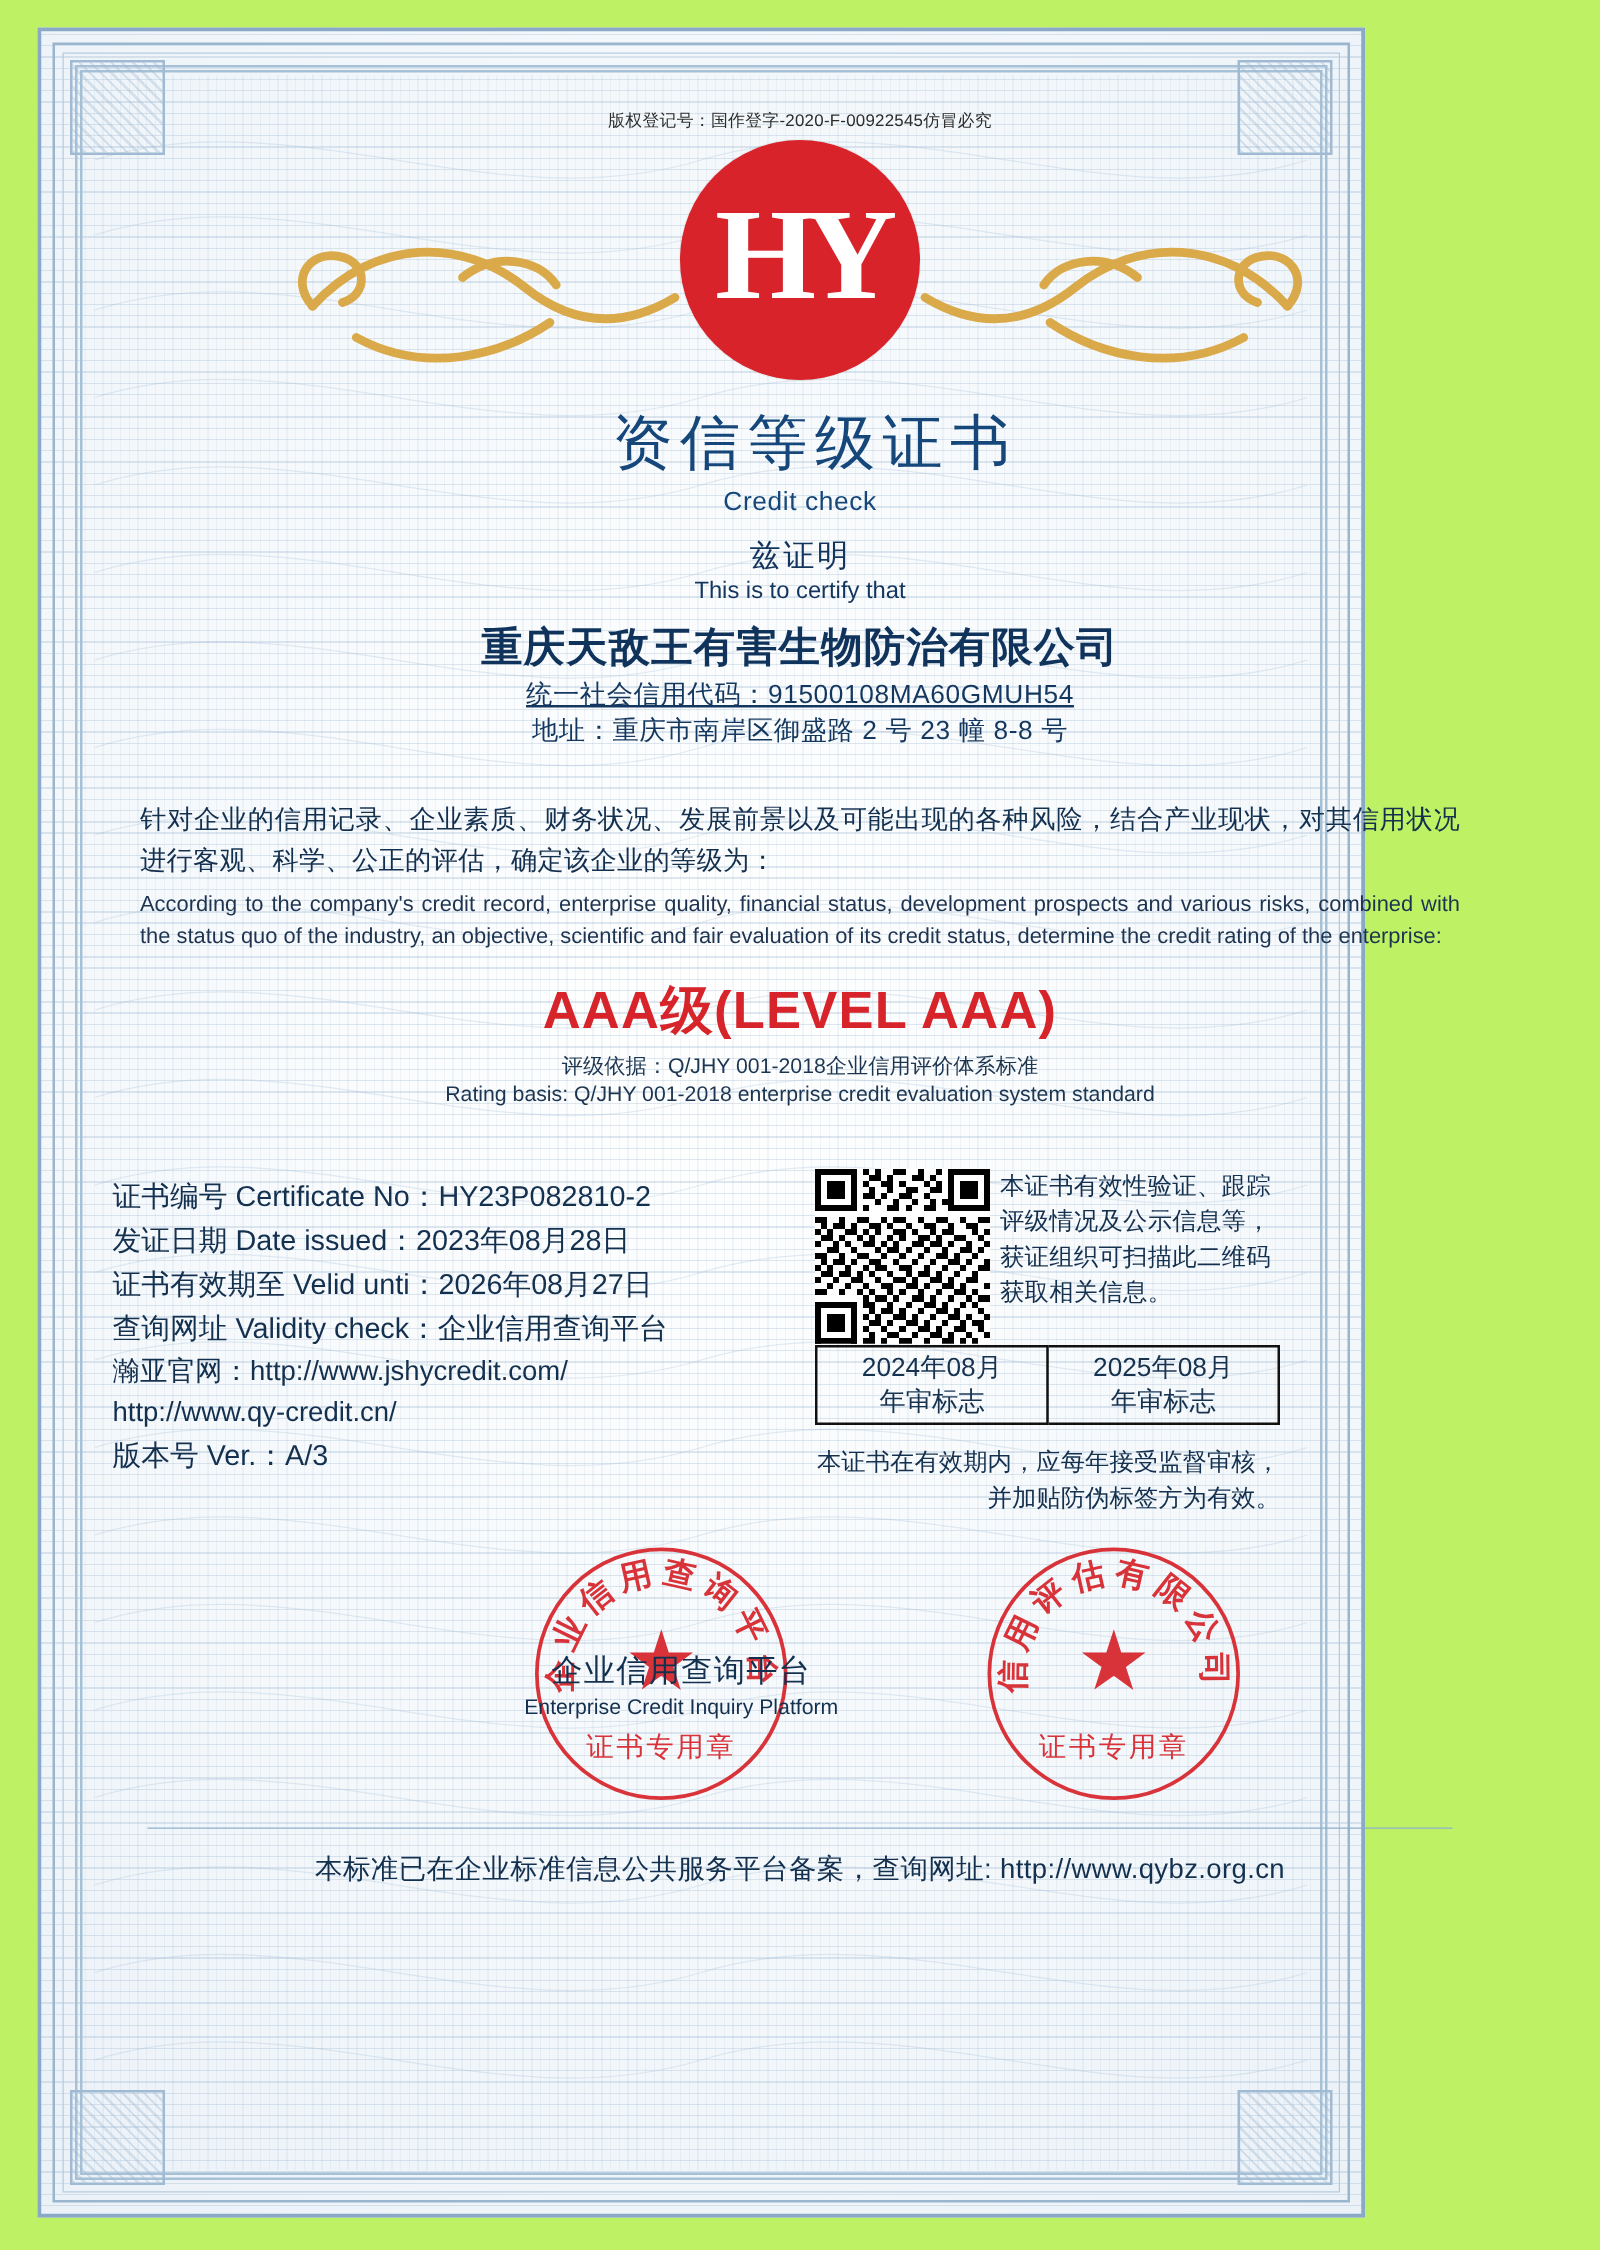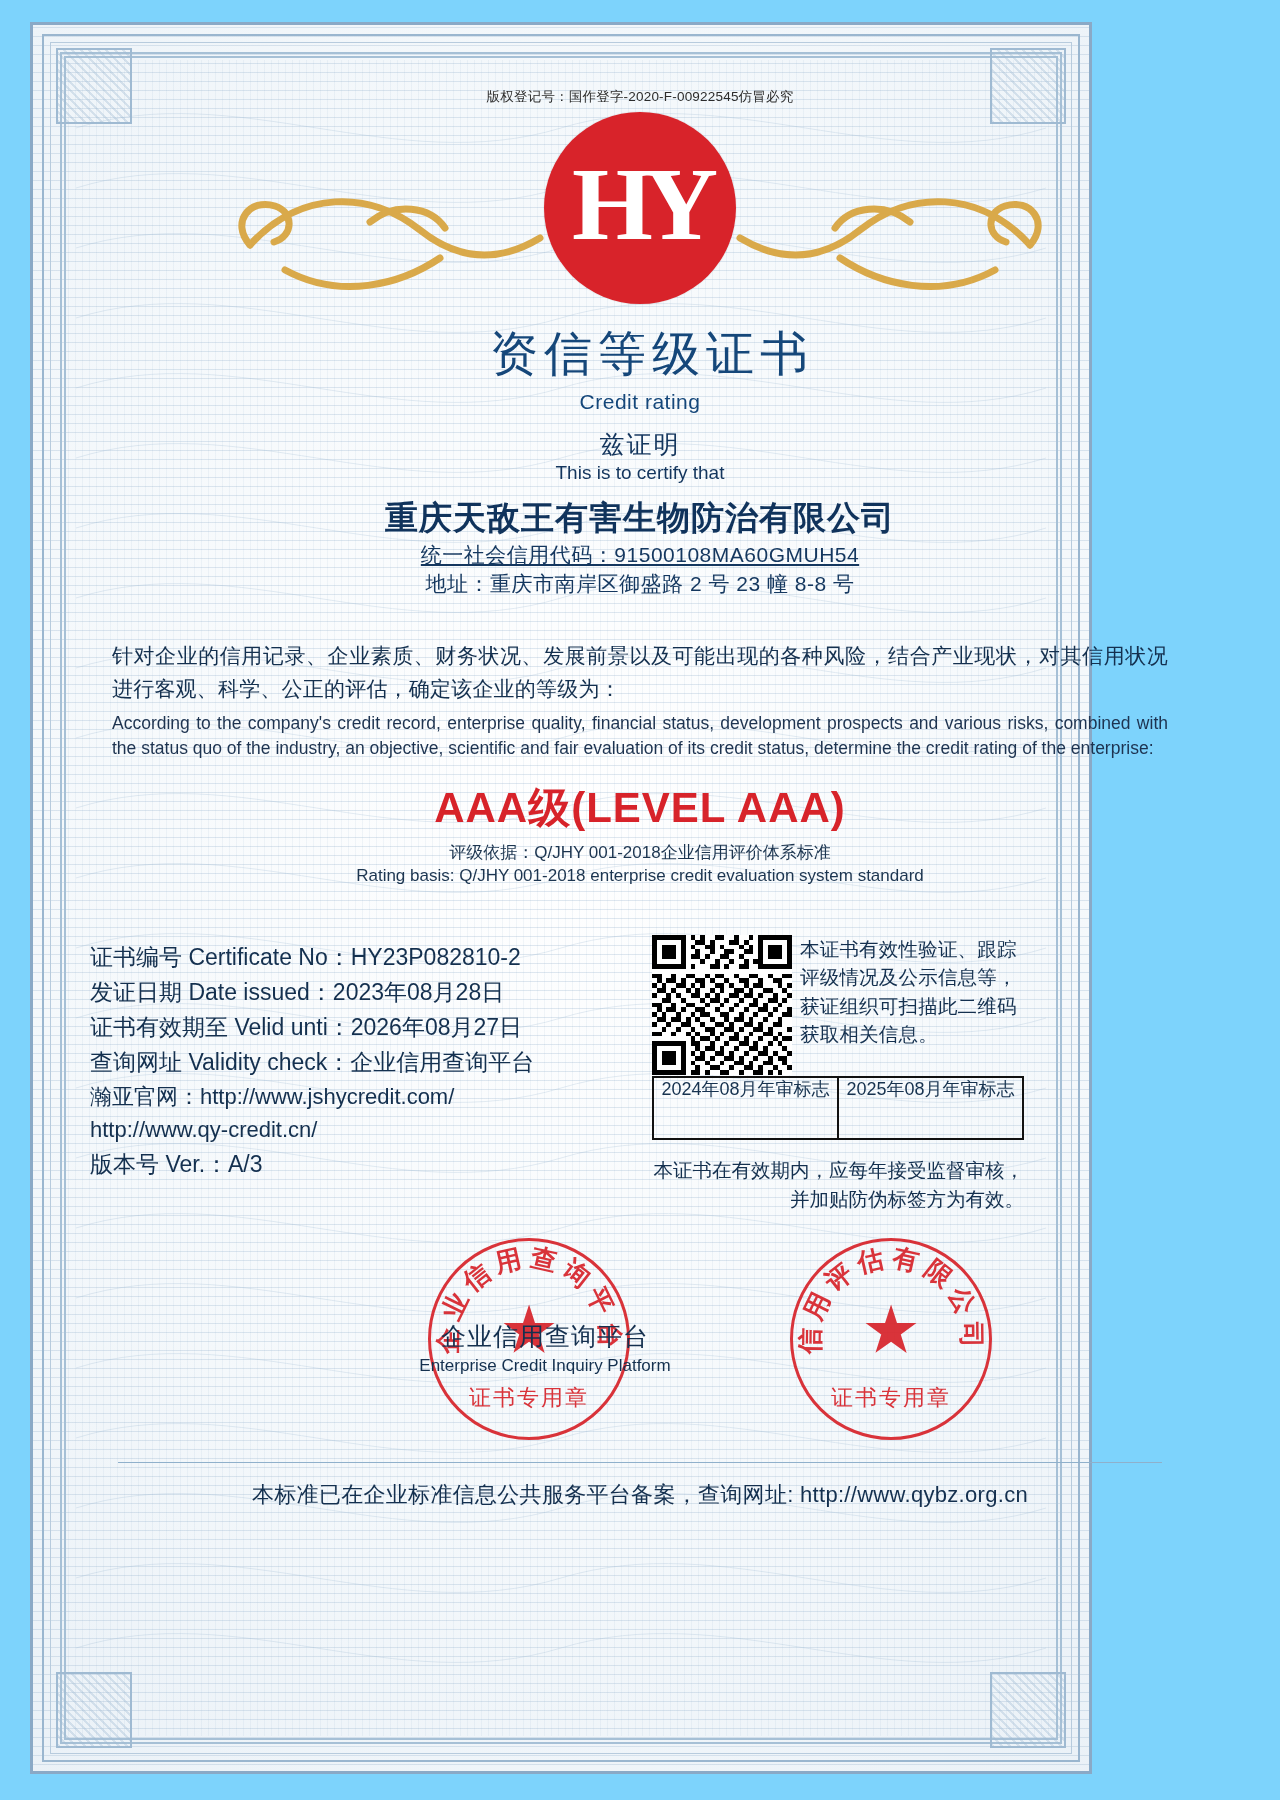--- a/index.html
+++ b/index.html
@@ -5,21 +5,21 @@
   html,body{margin:0;padding:0;}
   body{
     width:1280px;height:1800px;
     background:#ffffff;
     font-family:"Liberation Sans", sans-serif;
     overflow:hidden;
   }
   .page{
     position:relative;
     width:1280px;height:1800px;
-    background:#7dd3fc;
+    background:#bef264;
     box-sizing:border-box;
   }
   
   .cert{
     position:absolute;
     left:30px;top:22px;
     width:1062px;height:1752px;
     background:
       repeating-linear-gradient(
         0deg,
@@ -184,22 +184,22 @@
   .qr-note{
     position:absolute;left:800px;top:935px;width:228px;
     font-size:19.5px;color:#14304f;line-height:1.45;letter-spacing:.2px;
   }
   .stamp-boxes{
     position:absolute;left:652px;top:1076px;width:372px;height:64px;
     display:flex;
   }
   .stamp-box{
     flex:1;border:2px solid #111;
-    display:flex;flex-direction:row;justify-content:center;
-    font-size:18px;color:#16324f;line-height:1.3;
+    display:flex;flex-direction:column;align-items:center;justify-content:center;
+    font-size:21px;color:#16324f;line-height:1.3;
   }
   .stamp-box + .stamp-box{border-left:none;}
   .annual-note{
     position:absolute;left:652px;top:1156px;width:372px;
     font-size:19.5px;color:#14304f;line-height:1.5;text-align:right;
   }
 
   
   .seal{
     position:absolute;width:196px;height:196px;border-radius:50%;
@@ -304,21 +304,21 @@
           <path d="M720,72 C695,52 660,56 645,78"></path>
         </g>
       </svg>
     </div>
 
     <div class="logo">
       <span class="hy">HY</span>
     </div>
 
     <div class="title-cn">资信等级证书</div>
-    <div class="title-en">Credit rating</div>
+    <div class="title-en">Credit check</div>
     <div class="certify-cn">兹证明</div>
     <div class="certify-en">This is to certify that</div>
     <div class="company">重庆天敌王有害生物防治有限公司</div>
     <div class="uscc">统一社会信用代码：91500108MA60GMUH54</div>
     <div class="addr">地址：重庆市南岸区御盛路 2 号 23 幢 8-8 号</div>
 
     <div class="para">
       <div class="cn">针对企业的信用记录、企业素质、财务状况、发展前景以及可能出现的各种风险，结合产业现状，对其信用状况进行客观、科学、公正的评估，确定该企业的等级为：</div>
       <div class="en">According to the company's credit record, enterprise quality, financial status, development prospects and various risks, combined with the status quo of the industry, an objective, scientific and fair evaluation of its credit status, determine the credit rating of the enterprise:</div>
     </div>

